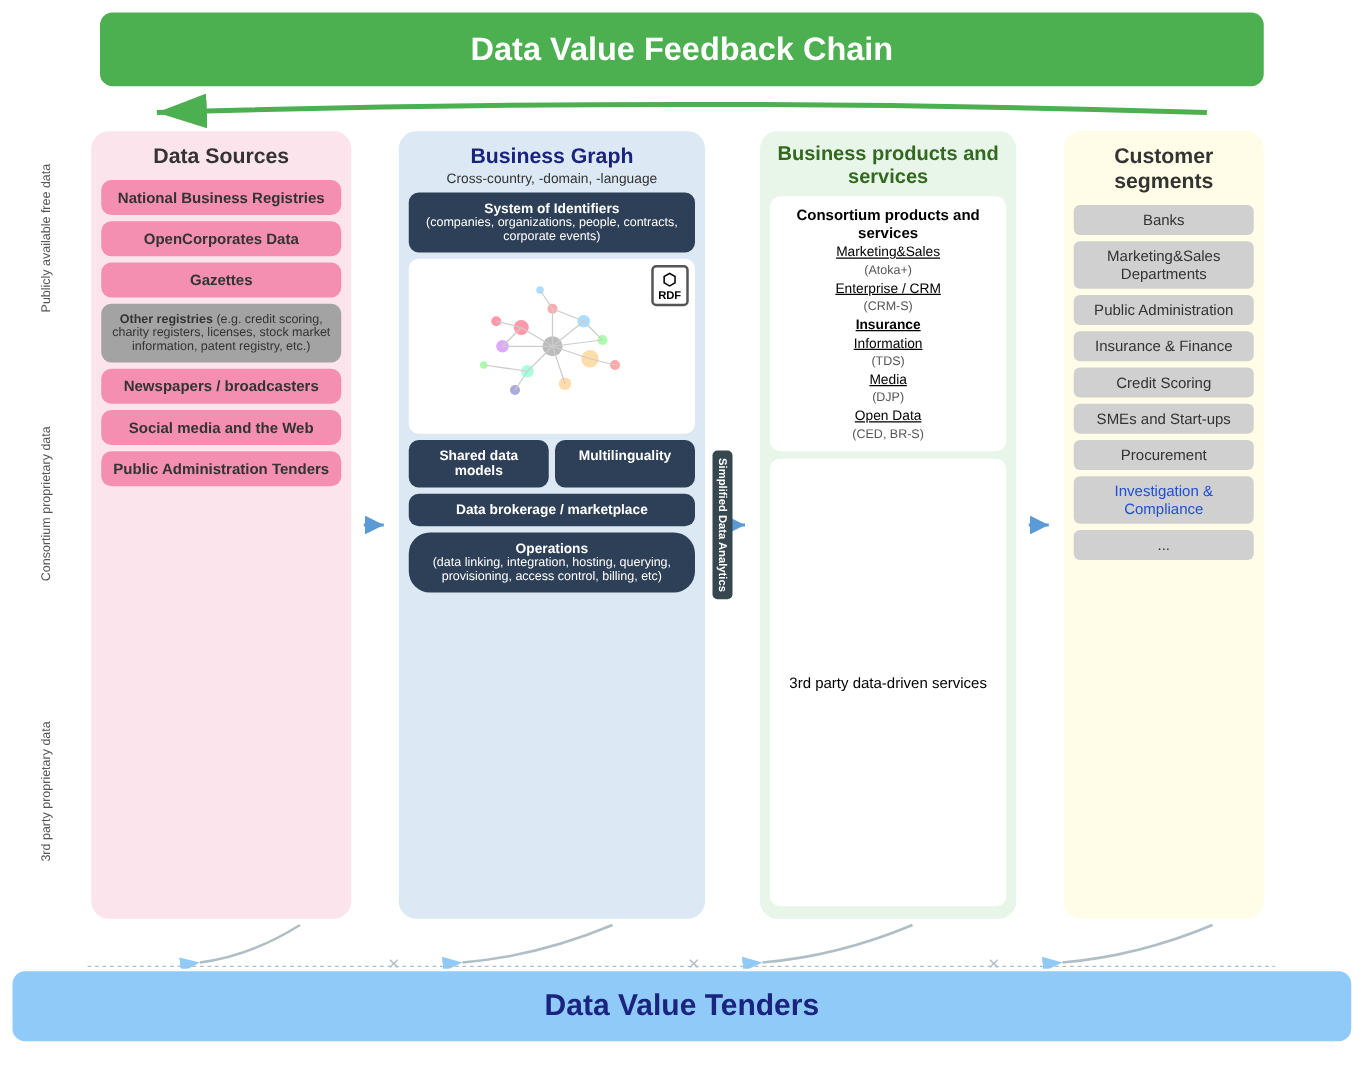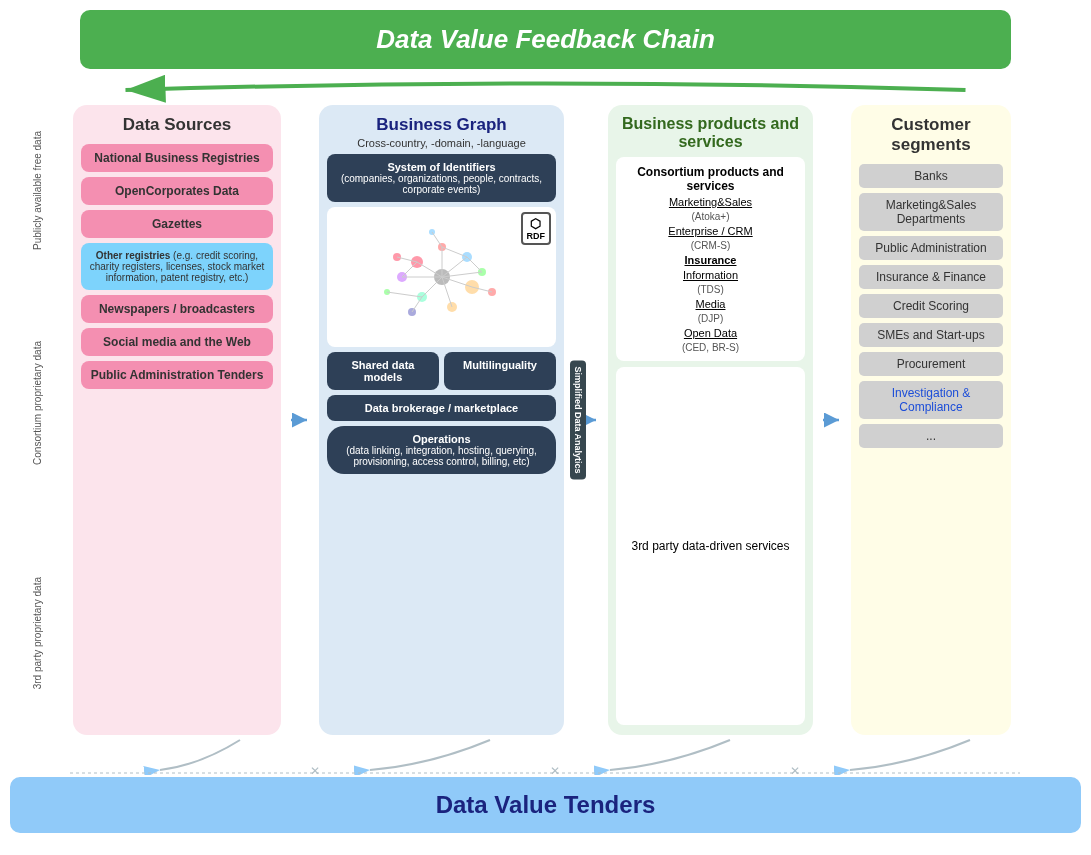--- a/index.html
+++ b/index.html
@@ -8,21 +8,21 @@
       background: #fff;
       width: 1091px;
       height: 855px;
       overflow: hidden;
       position: relative;
     }
   </style>
 </head>
 <body>
 
-<div style="position:relative; background:#4caf50; color:white; font-size:26px; font-weight:bold; text-align:center; padding:14px 20px; border-radius:10px; margin:10px 80px 6px 80px;font-style:italic;">
+<div style="position:relative; background:#4caf50; color:white; font-size:26px; font-weight:bold; text-align:center; padding:14px 20px; border-radius:10px; margin:10px 80px 6px 80px;">
   <span>Data Value Feedback Chain</span>
 </div>
 
 <div style="position:relative; height:30px; margin:0 80px;">
   <svg viewBox="0 0 900 30" style="width:100%; height:30px;">
     <defs>
       <marker id="arrowhead-green" markerWidth="10" markerHeight="7" refX="10" refY="3.5" orient="auto">
         <polygon points="0 0, 10 3.5, 0 7" fill="#4caf50"></polygon>
       </marker>
     </defs>
@@ -49,21 +49,21 @@
 
     <div style="background:#f48fb1; border-radius:8px; padding:7px 8px; text-align:center; font-size:12px; font-weight:bold; color:#333; width:100%;">
       <span>National Business Registries</span>
     </div>
     <div style="background:#f48fb1; border-radius:8px; padding:7px 8px; text-align:center; font-size:12px; font-weight:bold; color:#333; width:100%;">
       <span>OpenCorporates Data</span>
     </div>
     <div style="background:#f48fb1; border-radius:8px; padding:7px 8px; text-align:center; font-size:12px; font-weight:bold; color:#333; width:100%;">
       <span>Gazettes</span>
     </div>
-    <div style="background:#7dd3fc; border-radius:8px; padding:7px 6px; text-align:center; font-size:10px; color:#333; width:100%;">
+    <div style="background:#a3a3a3; border-radius:8px; padding:7px 6px; text-align:center; font-size:10px; color:#333; width:100%;">
       <span style="font-weight:bold;">Other registries</span>
       <span> (e.g. credit scoring, charity registers, licenses, stock market information, patent registry, etc.)</span>
     </div>
     <div style="background:#f48fb1; border-radius:8px; padding:7px 8px; text-align:center; font-size:12px; font-weight:bold; color:#333; width:100%;">
       <span>Newspapers / broadcasters</span>
     </div>
     <div style="background:#f48fb1; border-radius:8px; padding:7px 8px; text-align:center; font-size:12px; font-weight:bold; color:#333; width:100%;">
       <span>Social media and the Web</span>
     </div>
     <div style="background:#f48fb1; border-radius:8px; padding:7px 8px; text-align:center; font-size:12px; font-weight:bold; color:#333; width:100%;">

